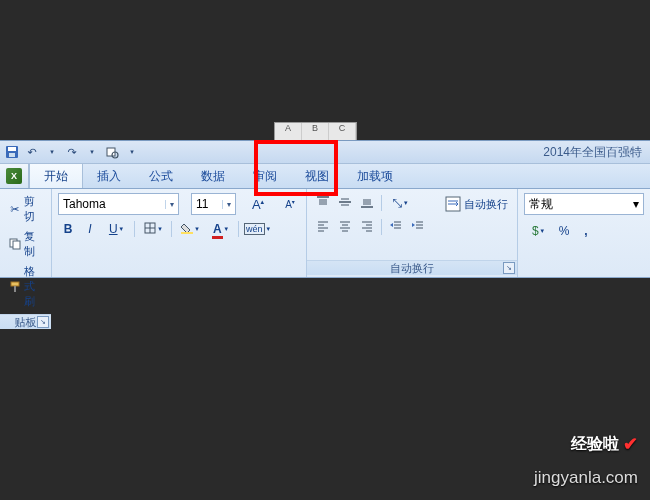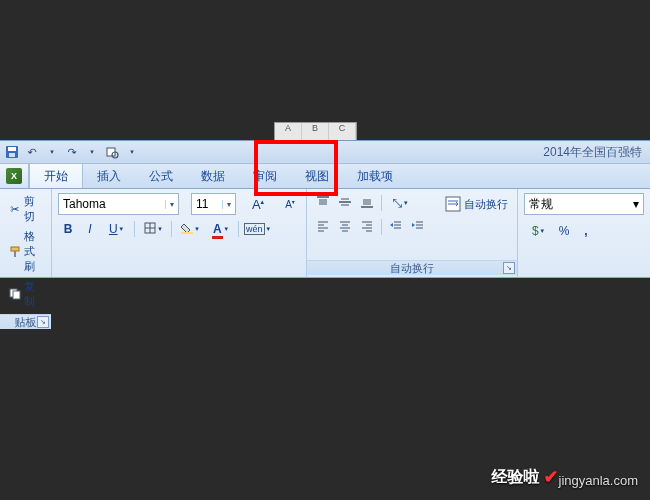--- a/index.html
+++ b/index.html
@@ -245,37 +245,38 @@
     position: absolute;
     bottom: 12px;
     right: 12px;
     display: flex;
     align-items: center;
     gap: 6px;
     color: white;
   }
   .wm-text {
     display: flex;
-    flex-direction: row;
+    flex-direction: column;
     align-items: flex-end;
+    gap: 13px;
   }
   .wm-main {
     font-size: 16px;
     font-weight: bold;
     text-shadow: 0 1px 2px #000;
     display: flex;
     align-items: center;
     gap: 4px;
   }
   .wm-check {
     color: #ff3030;
     font-size: 18px;
   }
   .wm-url {
-    font-size: 13px;
+    font-size: 17px;
     color: #ddd;
     text-shadow: 0 1px 2px #000;
   }
   .sheet-peek {
     position: absolute;
     top: 122px;
     left: 274px;
     height: 18px;
     background: #fff;
     border: 1px solid #999;
@@ -343,34 +344,34 @@
     <div class="group" style="width:58px">
       <div class="group-content">
         <div class="clip-col">
           <div class="clip-btn">
             <span class="clip-icon">✂</span>
             <span>剪切</span>
           </div>
           <div class="clip-btn">
             <span class="clip-icon">
               <svg width="12" height="12" viewBox="0 0 12 12">
+                  <rect x="1" y="1" width="7" height="8" fill="#fff" stroke="#567"></rect>
+                  <rect x="4" y="3" width="7" height="8" fill="#fff" stroke="#567"></rect>
+                </svg>
+            </span>
+            <span>复制</span>
+          </div>
+          <div class="clip-btn">
+            <span class="clip-icon">
+              <svg width="12" height="12" viewBox="0 0 12 12">
                   <rect x="2" y="1" width="8" height="4" fill="#e8c060" stroke="#a07020"></rect>
                   <rect x="5" y="5" width="2" height="6" fill="#888"></rect>
                 </svg>
             </span>
             <span>格式刷</span>
-          </div>
-          <div class="clip-btn">
-            <span class="clip-icon">
-              <svg width="12" height="12" viewBox="0 0 12 12">
-                  <rect x="1" y="1" width="7" height="8" fill="#fff" stroke="#567"></rect>
-                  <rect x="4" y="3" width="7" height="8" fill="#fff" stroke="#567"></rect>
-                </svg>
-            </span>
-            <span>复制</span>
           </div>
         </div>
       </div>
       <div class="group-label">
         <span>贴板</span>
         <span class="launcher">↘</span>
       </div>
     </div>
 
     <div class="group" style="width:254px">

